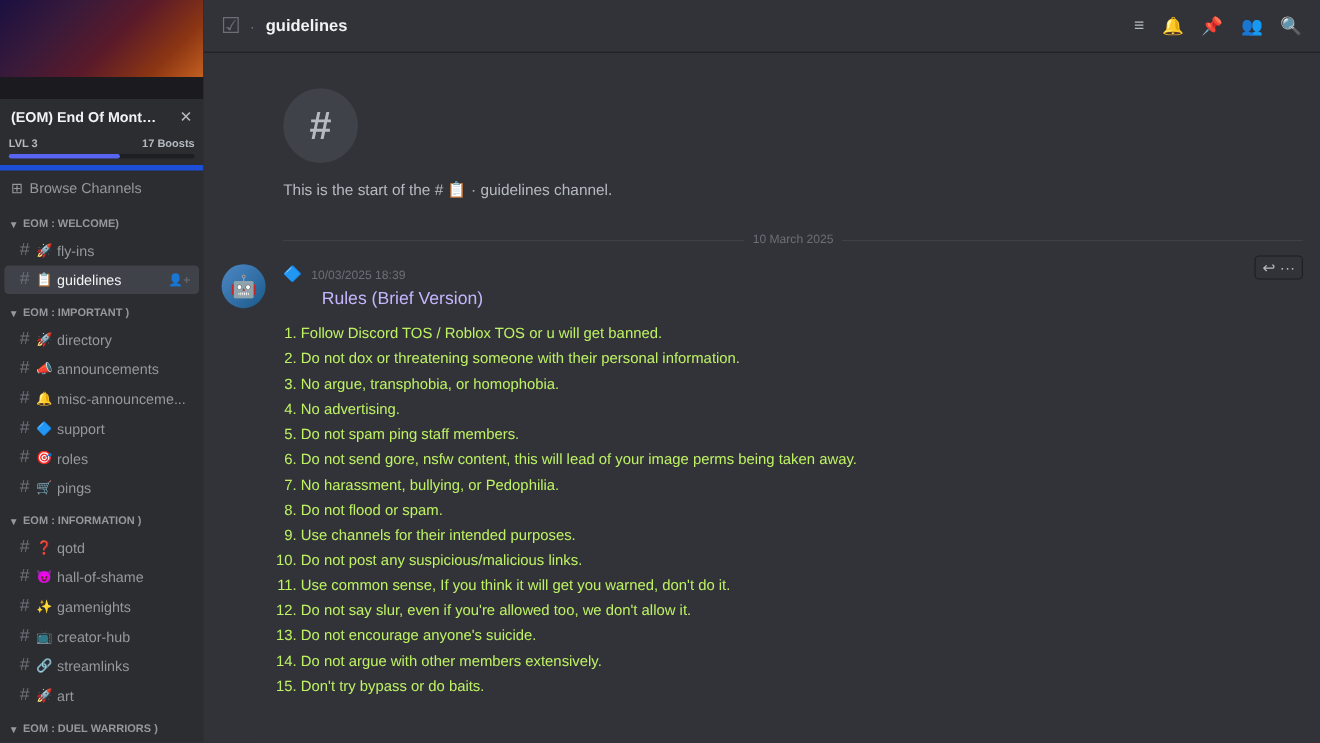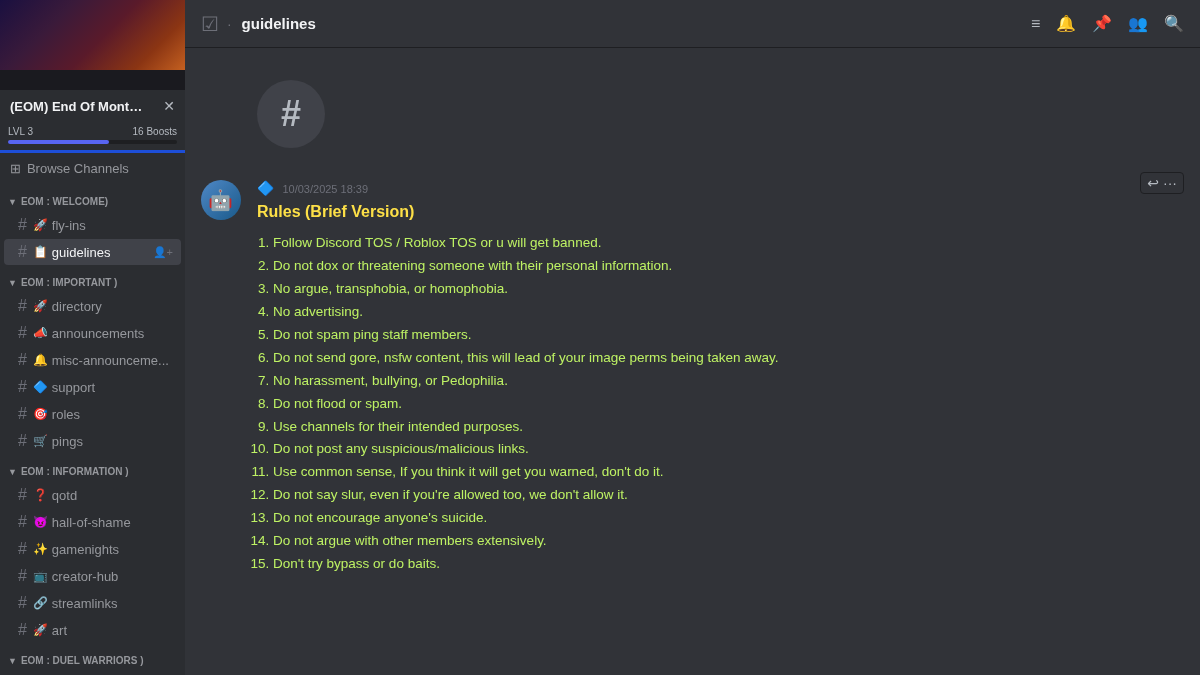--- a/index.html
+++ b/index.html
@@ -8,21 +8,21 @@
     .app { display: flex; height: 675px; overflow: hidden; }
 
     
     .sidebar { width: 185px; background: #2b2d31; display: flex; flex-direction: column; flex-shrink: 0; overflow: hidden; }
 
     .server-header { height: 90px; background: #1a1a1f; position: relative; overflow: hidden; }
     .server-banner { width: 100%; height: 70px; object-fit: cover; background: linear-gradient(135deg, #1a1040 0%, #3a1a2a 40%, #5a2a1a 70%, #8b4513 100%); }
     .server-title-bar { padding: 4px 10px; display: flex; align-items: center; justify-content: space-between; background: #2b2d31; height: 32px; }
     .server-title-text { font-size: 13px; font-weight: 600; color: #f2f3f5; white-space: nowrap; overflow: hidden; text-overflow: ellipsis; max-width: 140px; }
 
-    .level-bar-area { padding: 4px 8px 6px; background: #2b2d31; border-bottom: 3px solid #1d4ed8; }
+    .level-bar-area { padding: 4px 8px 6px; background: #2b2d31; border-bottom: 5px solid #1d4ed8; font-weight: bold; }
     .level-info { display: flex; justify-content: space-between; font-size: 10px; color: #b5bac1; margin-bottom: 3px; }
     .level-progress { height: 4px; background: #1e1f22; border-radius: 2px; }
     .level-progress-fill { height: 4px; background: #5865f2; border-radius: 2px; width: 60%; }
 
     .browse-channels { display: flex; align-items: center; gap: 6px; padding: 8px 10px; color: #96989d; font-size: 13px; cursor: pointer; }
 
     .sidebar-scroll { flex: 1; overflow-y: auto; overflow-x: hidden; padding-bottom: 8px; }
     .sidebar-scroll::-webkit-scrollbar { width: 4px; }
     .sidebar-scroll::-webkit-scrollbar-thumb { background: #1e1f22; border-radius: 2px; }
 
@@ -57,21 +57,21 @@
     .date-divider::before, .date-divider::after { content: ''; flex: 1; height: 1px; background: #3f4147; }
 
     .message { display: flex; gap: 16px; margin-bottom: 16px; position: relative; }
     .message-left { width: 40px; flex-shrink: 0; margin-left: -56px; }
     .avatar { width: 40px; height: 40px; border-radius: 50%; background: linear-gradient(135deg, #5865f2, #eb459e); display: flex; align-items: center; justify-content: center; font-size: 18px; overflow: hidden; }
     .message-content { flex: 1; }
     .message-meta { display: flex; align-items: baseline; gap: 8px; margin-bottom: 4px; }
     .message-author { font-weight: 500; font-size: 14px; color: #b5bac1; display: flex; align-items: center; gap: 4px; }
     .message-timestamp { font-size: 11px; color: #6d6f78; }
     .message-body { font-size: 14px; color: #dcddde; line-height: 1.5; }
-    .message-body strong { font-size: 16px; font-weight: 700; color: #fde047; }
+    .message-body strong { font-size: 16px; font-weight: 400; color: #c4b5fd; margin-left: 35px; }
 
     .rules-list { margin: 8px 0 8px 16px; }
     .rules-list li { font-size: 13.5px; color: #bef264; line-height: 1.7; }
 
     .message-actions { position: absolute; right: 0; top: -8px; display: flex; gap: 4px; background: #313338; border: 1px solid #1e1f22; border-radius: 4px; padding: 2px 6px; }
     .msg-action-icon { color: #b5bac1; font-size: 14px; cursor: pointer; }
   </style>
 </head>
 <body>
 
@@ -82,21 +82,21 @@
       <div class="server-banner" style="background: linear-gradient(135deg, #1a1040 0%, #3a1a3a 30%, #5a1a2a 55%, #8b3513 80%, #c46020 100%); height: 70px;">
       </div>
     </div>
     <div class="server-title-bar">
       <span class="server-title-text">(EOM) End Of Month ...</span>
       <span style="color:#b5bac1;font-size:14px;">✕</span>
     </div>
     <div class="level-bar-area">
       <div class="level-info">
         <span>LVL 3</span>
-        <span style="cursor:pointer;">16 Boosts</span>
+        <span style="cursor:pointer;">17 Boosts</span>
       </div>
       <div class="level-progress">
         <div class="level-progress-fill"></div>
       </div>
     </div>
     <div class="browse-channels">
       <span>⊞</span>
       <span>Browse Channels</span>
     </div>
     <div class="sidebar-scroll">
@@ -222,22 +222,30 @@
         <span style="cursor:pointer; font-size:16px;">🔍</span>
       </div>
     </div>
 
     <div class="message-area">
 
       <div class="channel-intro">
         <div class="channel-icon-circle">
           <span style="font-size:36px;font-weight:900;color:#b5bac1;">#</span>
         </div>
-      </div>
-
+        <div class="channel-welcome-sub">
+          <span>This is the start of the #</span>
+          <span>📋</span>
+          <span> · guidelines channel.</span>
+        </div>
+      </div>
+
+      <div class="date-divider">
+        <span>10 March 2025</span>
+      </div>
 
       <div class="message">
         <div class="message-left">
           <div class="avatar" style="background: linear-gradient(135deg, #4f88c6 0%, #1a5a8a 100%);">
             <span style="font-size:20px;">🤖</span>
           </div>
         </div>
         <div class="message-content">
           <div class="message-meta">
             <span class="message-author">

